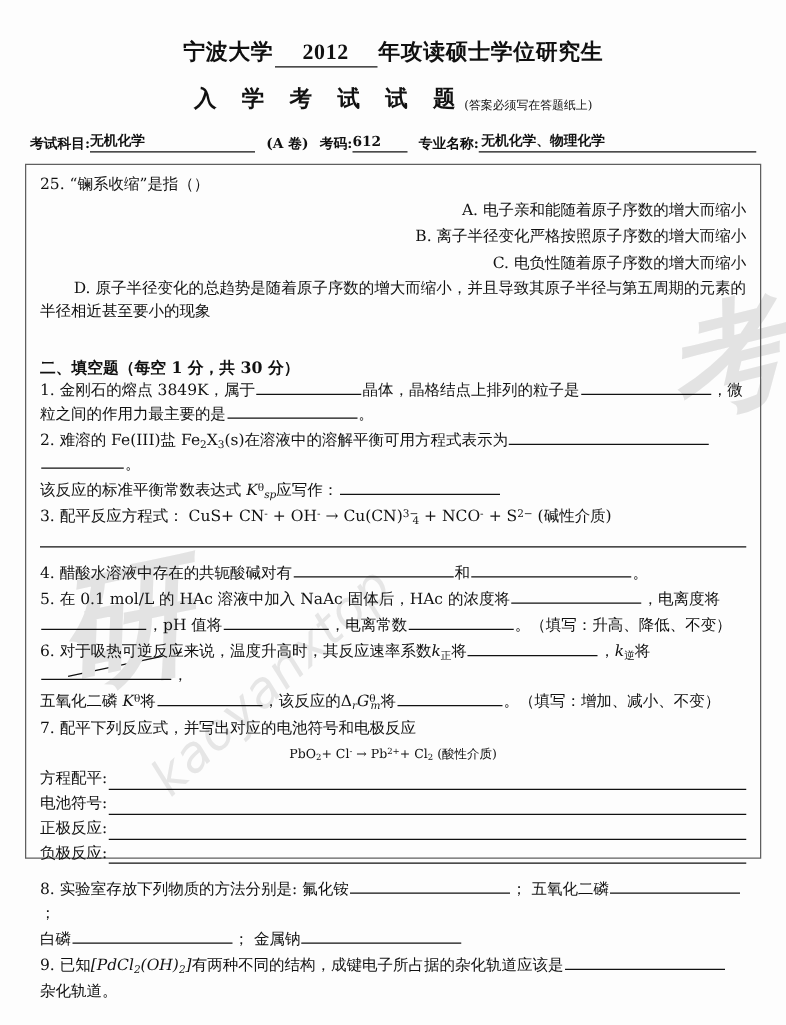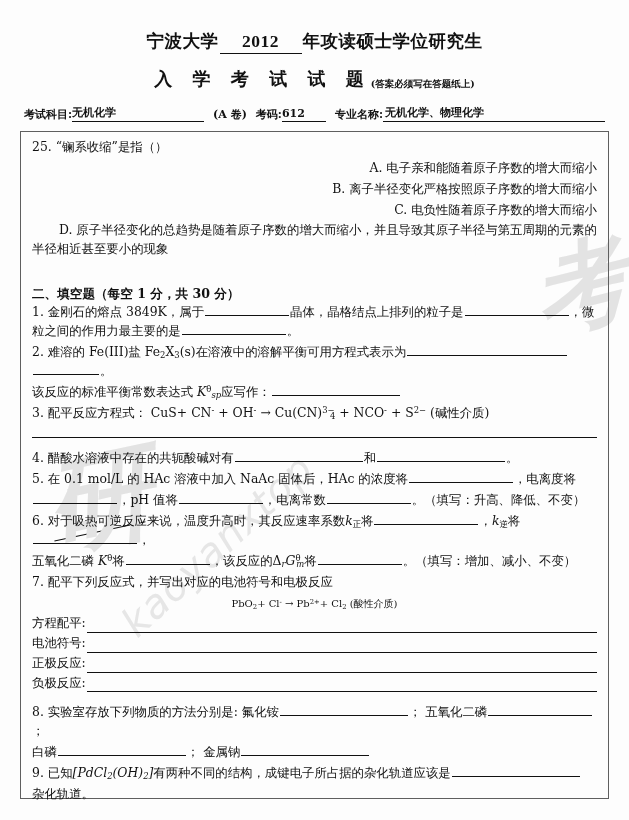--- a/index.html
+++ b/index.html
@@ -97,21 +97,21 @@
     margin-top: 13px;
     white-space: nowrap;
   }
   .title-line2 .big {
     font-size: 18px;
     font-weight: 700;
     letter-spacing: 7px;
   }
   .title-line2 .note {
     font-size: 9.5px;
-    font-weight: 700;
+    font-weight: 400;
     letter-spacing: 0;
     position: relative;
     top: 2px;
     margin-top: 48px;
   }
 
   .subject-row {
     margin-top: 14px;
     font-size: 11px;
     font-weight: 700;
@@ -131,21 +131,21 @@
   .fill.code    { min-width: 44px; }
   .fill.major   { min-width: 200px; text-align: left; padding-left: 2px; flex: 1 1 auto; }
   .gap-s { display: inline-block; width: 9px; }
 
   
   .box {
     position: relative;
     z-index: 3;
     margin: 9px 20px 0 20px;
     border: 1.1px solid #5f5f5f;
-    height: 668px;
+    height: 556px;
     box-sizing: border-box;
     padding: 6px 11px 0 11px;
     font-size: 12.4px;
     line-height: 1.52;
   }
 
   .q { margin: 0; }
   .q + .q { margin-top: 2px; }
   .indent { padding-left: 27px; text-align: right; }
 

